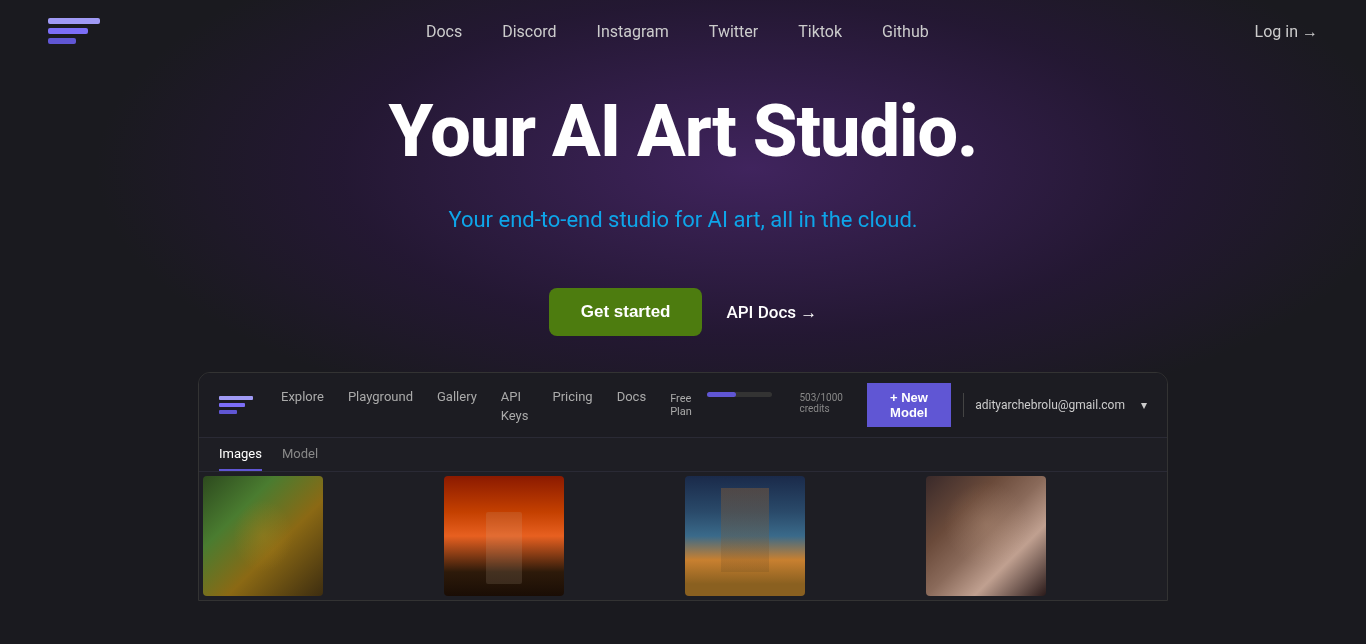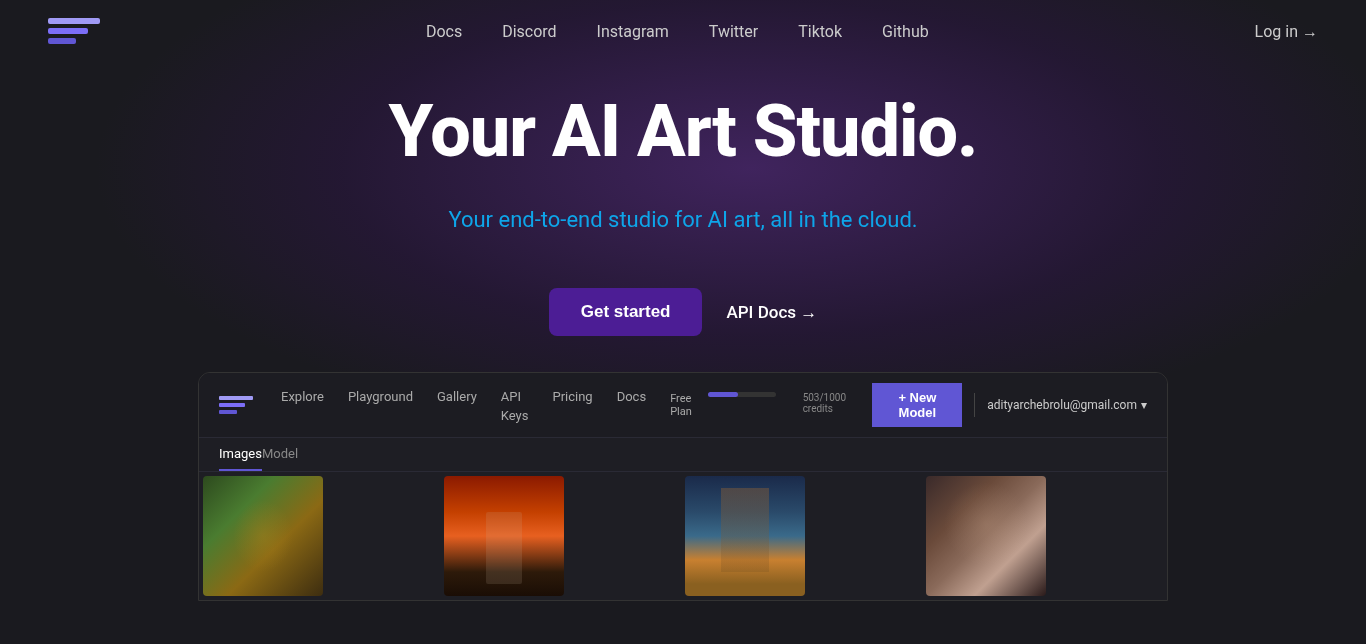--- a/index.html
+++ b/index.html
@@ -97,21 +97,21 @@
     }
 
     .hero-buttons {
       display: flex;
       align-items: center;
       justify-content: center;
       gap: 24px;
     }
 
     .btn-primary {
-      background: #4c1d95;
+      background: #4d7c0f;
       color: #fff;
       border: none;
       padding: 14px 32px;
       border-radius: 8px;
       font-size: 17px;
       font-weight: 600;
       cursor: pointer;
     }
 
     .btn-secondary {
@@ -232,27 +232,28 @@
       width: 1px;
       height: 24px;
       background: #444;
     }
 
     .user-email {
       color: #ccc;
       font-size: 12px;
       display: flex;
       align-items: center;
-      gap: 4px;
+      gap: 16px;
       cursor: pointer;
     }
 
     
     .app-tabs {
       display: flex;
+      gap: 20px;
       padding: 8px 20px 0;
       background: #1e1e24;
       border-bottom: 1px solid #2a2a35;
     }
 
     .app-tab {
       font-size: 13px;
       color: #888;
       padding-bottom: 8px;
       cursor: pointer;

